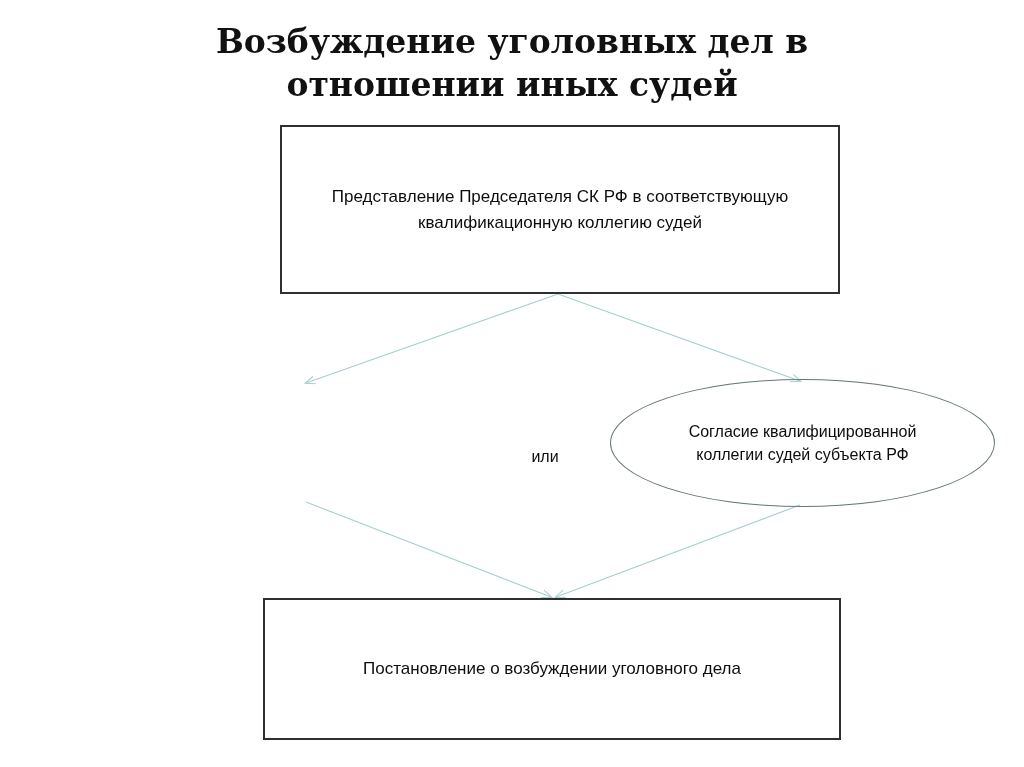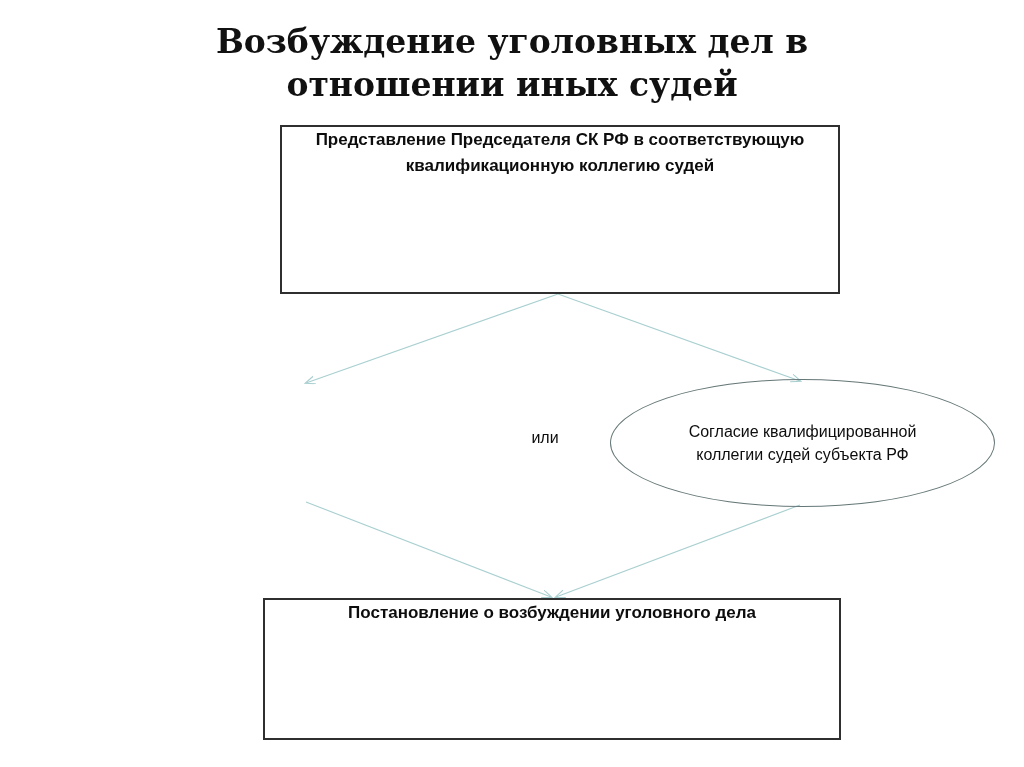--- a/index.html
+++ b/index.html
@@ -43,23 +43,22 @@
     pointer-events: none;
   }
 
   
   .node-box {
     position: absolute;
     box-sizing: border-box;
     border: 2px solid #2f2f2f;
     background: transparent;
     display: flex;
-    align-items: flex-start;
+    align-items: center;
     justify-content: center;
-    font-weight: bold;
   }
   .node-box .node-text {
     text-align: center;
     font-size: 17px;
     line-height: 26px;
     color: #0d0d0d;
     white-space: pre-line;
     padding: 0 14px;
   }
 
@@ -116,21 +115,21 @@
     top: 379px;
     width: 385px;
     height: 128px;
   }
   #ellipse-right .node-text { width: 272px; }
 
   
   #or-label {
     position: absolute;
     left: 505px;
-    top: 428px;
+    top: 447px;
     width: 80px;
     text-align: center;
     font-size: 16px;
     line-height: 20px;
     color: #0d0d0d;
   }
 </style>
 </head>
 <body>
 

